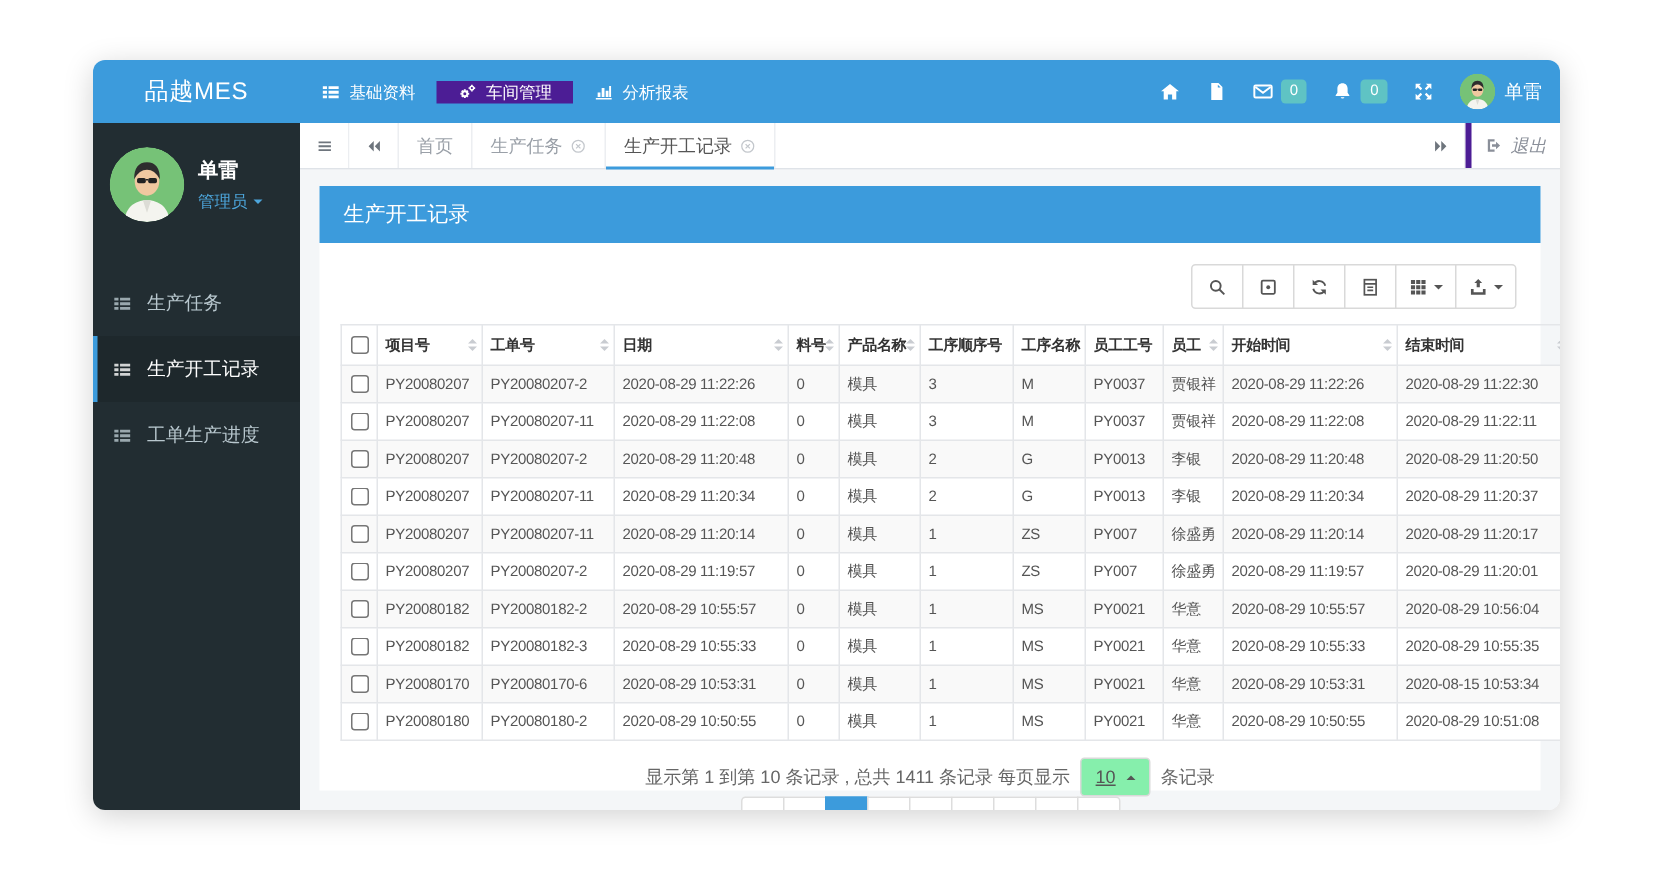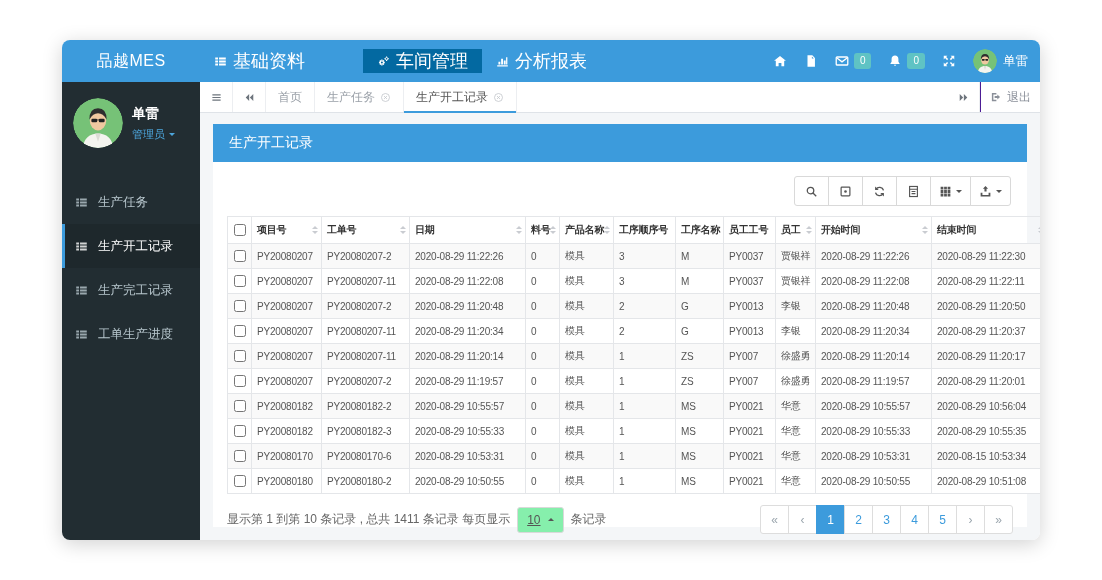--- a/index.html
+++ b/index.html
@@ -4,22 +4,22 @@
 <style>
   * { box-sizing: border-box; margin: 0; padding: 0; }
   html,body { background:#fff; width:1102px; height:580px; font-family:"Liberation Sans","DejaVu Sans",sans-serif; }
   .window { width:978px; height:500px; margin:40px auto; border-radius:8px; overflow:hidden;
             box-shadow:0 4px 20px rgba(0,0,0,.18); background:#fff; display:flex; flex-direction:column; }
 
   
   .navbar { height:42px; background:#3c9bdc; display:flex; align-items:center; flex-shrink:0; color:#fff; }
   .brand { width:138px; display:flex; align-items:center; justify-content:center; font-size:16px; letter-spacing:.5px; cursor:pointer; }
   .nav-menu { display:flex; align-items:stretch; }
-  .nav-item { display:flex; align-items:center; gap:6px; padding:0 14px; font-size:18px; color:#fff; cursor:pointer; }
-  .nav-item.active { background:#0369a1;margin-left:44px; }
+  .nav-item { display:flex; align-items:center; gap:6px; padding:0 14px; font-size:11px; color:#fff; cursor:pointer; }
+  .nav-item.active { background:#4c1d95; }
   .ico { display:inline-flex; align-items:center; justify-content:center; }
   .ico svg { width:13px; height:13px; display:block; }
   .nav-right { margin-left:auto; display:flex; align-items:center; gap:17px; padding-right:12px; }
   .nav-tool { display:flex; align-items:center; cursor:pointer; }
   .nav-tool .ico svg { width:14px; height:14px; }
   .badge { background:#5fc3c4; color:#fff; font-size:10px; line-height:1; padding:3px 6px; border-radius:3px; margin-left:5px; }
   .nav-user { display:flex; align-items:center; gap:6px; font-size:12.5px; cursor:pointer; }
   .avatar-sm { width:24px; height:24px; border-radius:50%; overflow:hidden; flex-shrink:0; }
   .avatar-sm svg, .avatar-lg svg { width:100%; height:100%; display:block; }
 
@@ -42,21 +42,21 @@
   .tabbar { height:31px; background:#fff; border-bottom:1px solid #dfe3e8; display:flex; align-items:stretch; flex-shrink:0; }
   .tab-tool { width:33px; display:flex; align-items:center; justify-content:center; border-right:1px solid #eceef1; color:#6e757d; cursor:pointer; background:#fff; border-top:none;border-bottom:none;border-left:none; }
   .tab-tool .ico svg { width:11px; height:11px; }
   .tabs { display:flex; align-items:stretch; }
   .tab { display:flex; align-items:center; gap:5px; padding:0 12px; font-size:12px; color:#9aa0a8; border-right:1px solid #eceef1; cursor:pointer; position:relative; white-space:nowrap; }
   .tab.active { color:#555; }
   .tab.active::after { content:''; position:absolute; left:0; right:0; bottom:-1px; height:2px; background:#3c9bdc; }
   .tab .close { color:#c3c7cc; }
   .tab .close svg { width:11px; height:11px; }
   .tabbar-right { margin-left:auto; display:flex; align-items:stretch; }
-  .logout { display:flex; align-items:center; gap:5px; padding:0 9px; font-size:12px; color:#8a8f99; border-left:1px solid #4c1d95; cursor:pointer; background:#fff; border-top:none;border-bottom:none;border-right:none; }
+  .logout { display:flex; align-items:center; gap:5px; padding:0 9px; font-size:12px; color:#8a8f99; border-left:4px solid #4c1d95; cursor:pointer; background:#fff; border-top:none;border-bottom:none;border-right:none;font-style:italic; }
   .logout .ico svg { width:12px; height:12px; }
 
   .content { flex:1; padding:11px 13px 13px; min-height:0; }
   .panel { background:#fff; height:100%; display:flex; flex-direction:column; }
   .panel-head { background:#3c9bdc; color:#fff; font-size:14px; height:38px; display:flex; align-items:center; padding:0 16px; flex-shrink:0; }
   .panel-body { padding:12px 14px 10px; flex:1; min-height:0; display:flex; flex-direction:column; }
 
   .toolbar { display:flex; justify-content:flex-end; margin:2px 2px 10px 0; }
   .btn-group { display:flex; }
   .tbtn { height:30px; min-width:35px; padding:0 8px; background:#fff; border:1px solid #d9d9d9; display:flex; align-items:center; justify-content:center; gap:4px; color:#555; cursor:pointer; margin-left:-1px; }
@@ -70,21 +70,21 @@
   .grid th.sortable { padding-right:31px; cursor:pointer; }
   .grid tbody tr:nth-child(odd) { background:#f9f9f9; }
   .grid tbody tr:nth-child(even) { background:#fff; }
   .chk { text-align:center !important; }
   .chk input { width:12px; height:12px; vertical-align:middle; cursor:pointer; }
   .sorter { position:absolute; right:3px; top:50%; transform:translateY(-50%); display:flex; flex-direction:column; gap:2px; }
   .sorter i { display:block; width:0; height:0; border:3.5px solid transparent; }
   .sorter .up { border-bottom-color:#c9ccd1; border-top-width:0; }
   .sorter .dn { border-top-color:#c9ccd1; border-bottom-width:0; }
 
-  .pagebar { display:flex; align-items:center; justify-content:space-between; margin-top:11px; font-size:12px; color:#666; }
+  .pagebar { display:flex; align-items:center; justify-content:space-between; margin-top:11px; font-size:12px; color:#666;flex-direction:column; }
   .summary { display:flex; align-items:center; white-space:nowrap; }
   .psize { display:inline-flex; align-items:center; gap:7px; border:1px solid #d9d9d9; border-radius:3px; padding:5px 9px; margin:0 7px; color:#555; cursor:pointer; background:#86efac; font-size:12px;text-decoration:underline; }
   .pages { display:flex; list-style:none; }
   .pg { min-width:29px; height:29px; display:flex; align-items:center; justify-content:center; border:1px solid #ddd; margin-left:-1px; color:#3c9bdc; cursor:pointer; background:#fff; font-size:12px; padding:0 9px; }
   .pg:first-child { border-radius:3px 0 0 3px; margin-left:0; }
   .pg:last-child { border-radius:0 3px 3px 0; }
   .pg.arrow { color:#9aa5ad; }
   .pg.active { background:#3c9bdc; border-color:#3c9bdc; color:#fff; }
 </style>
 </head>
@@ -229,28 +229,20 @@
             </span>
             <span>生产任务</span>
           </li>
           <li class="side-item active">
             <span class="ico ">
               <svg viewBox="0 0 16 16">
                 <path fill="currentColor" d="M1.5 3h3.4v2.4H1.5zM6.2 3h8.3v2.4H6.2zM1.5 6.8h3.4v2.4H1.5zM6.2 6.8h8.3v2.4H6.2zM1.5 10.6h3.4V13H1.5zM6.2 10.6h8.3V13H6.2z"></path>
               </svg>
             </span>
             <span>生产开工记录</span>
-          </li>
-          <li class="side-item">
-            <span class="ico ">
-              <svg viewBox="0 0 16 16">
-                <path fill="currentColor" d="M1.5 3h3.4v2.4H1.5zM6.2 3h8.3v2.4H6.2zM1.5 6.8h3.4v2.4H1.5zM6.2 6.8h8.3v2.4H6.2zM1.5 10.6h3.4V13H1.5zM6.2 10.6h8.3V13H6.2z"></path>
-              </svg>
-            </span>
-            <span>生产完工记录</span>
           </li>
           <li class="side-item">
             <span class="ico ">
               <svg viewBox="0 0 16 16">
                 <path fill="currentColor" d="M1.5 3h3.4v2.4H1.5zM6.2 3h8.3v2.4H6.2zM1.5 6.8h3.4v2.4H1.5zM6.2 6.8h8.3v2.4H6.2zM1.5 10.6h3.4V13H1.5zM6.2 10.6h8.3V13H6.2z"></path>
               </svg>
             </span>
             <span>工单生产进度</span>
           </li>
         </ul>

